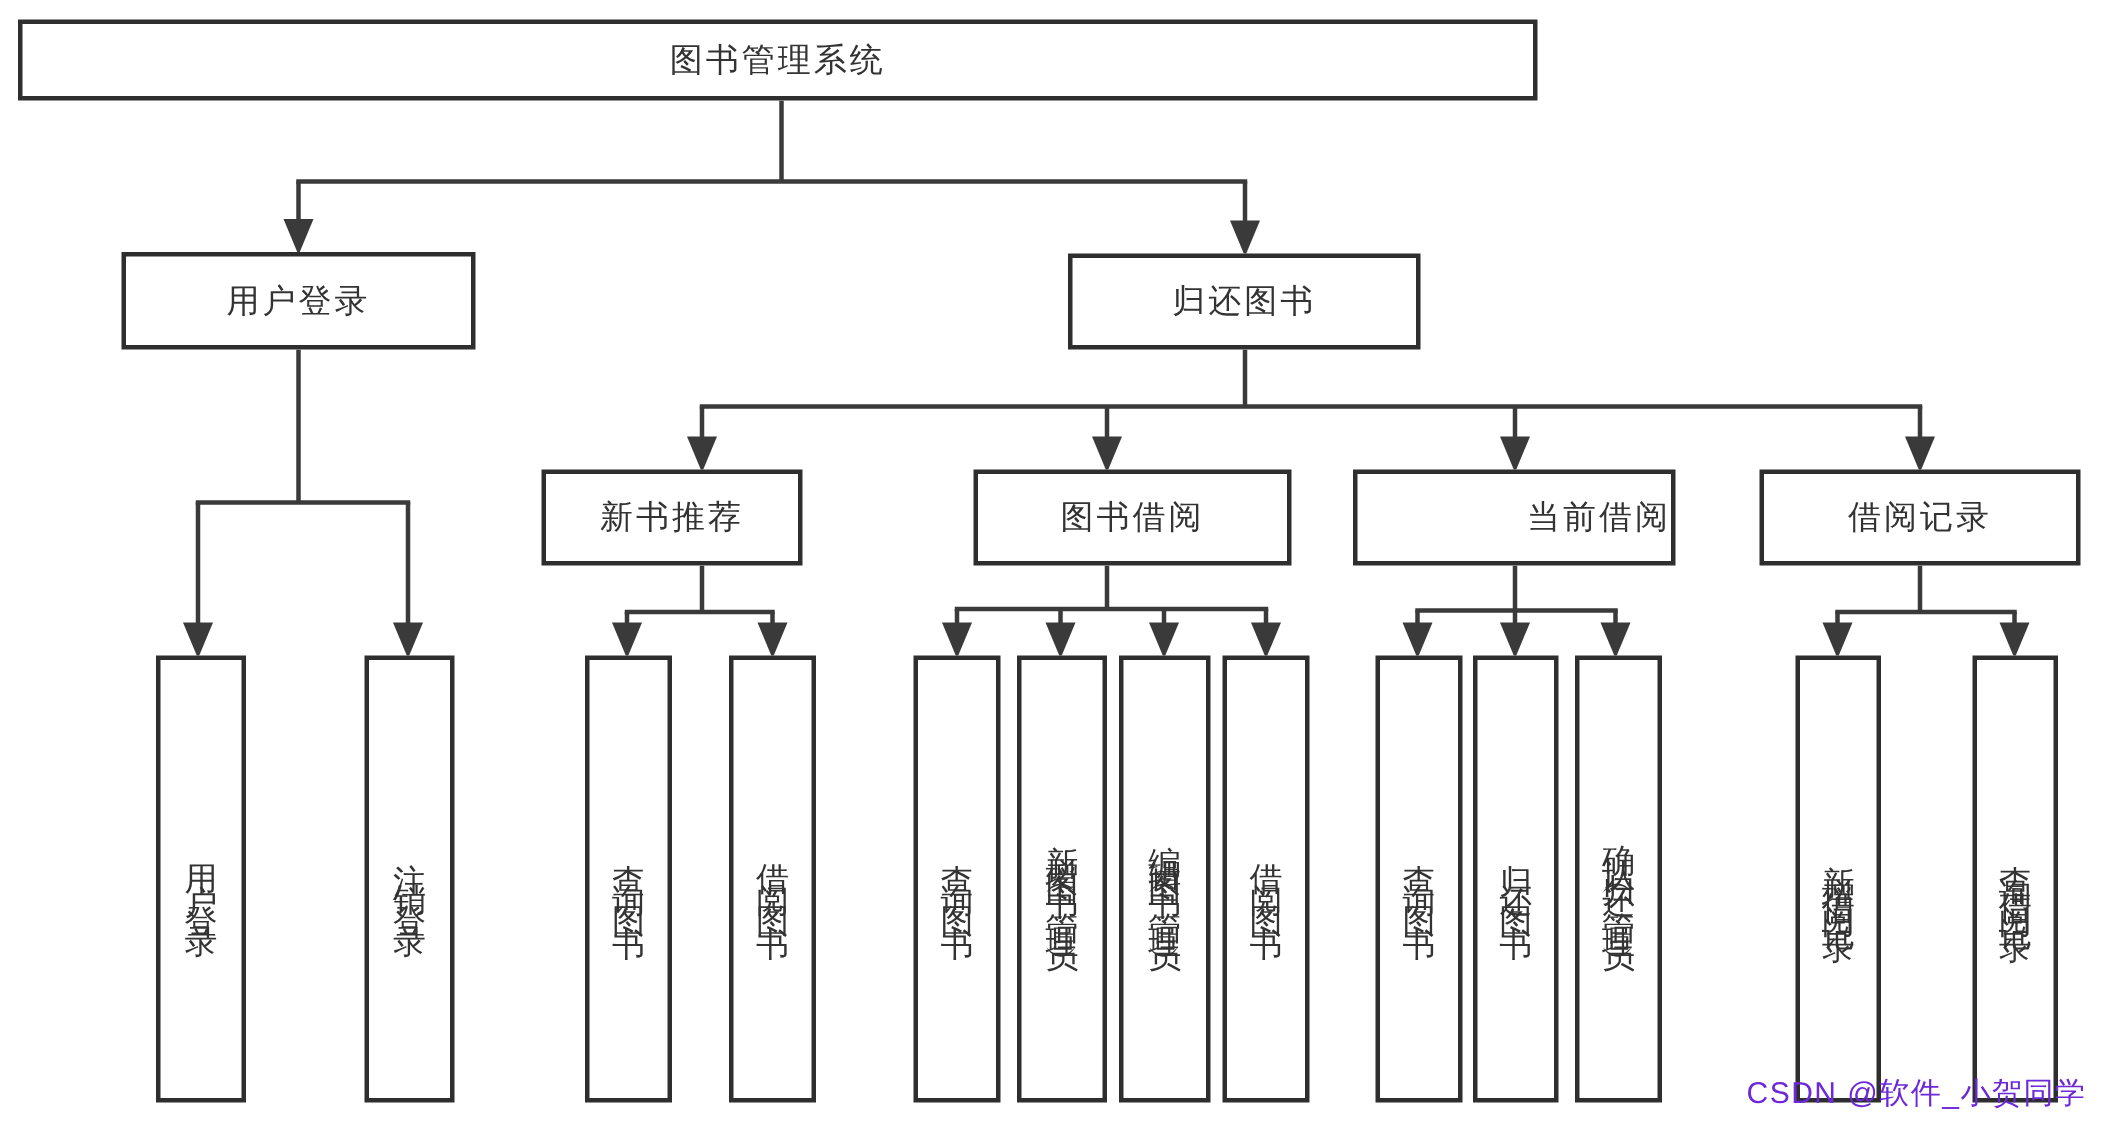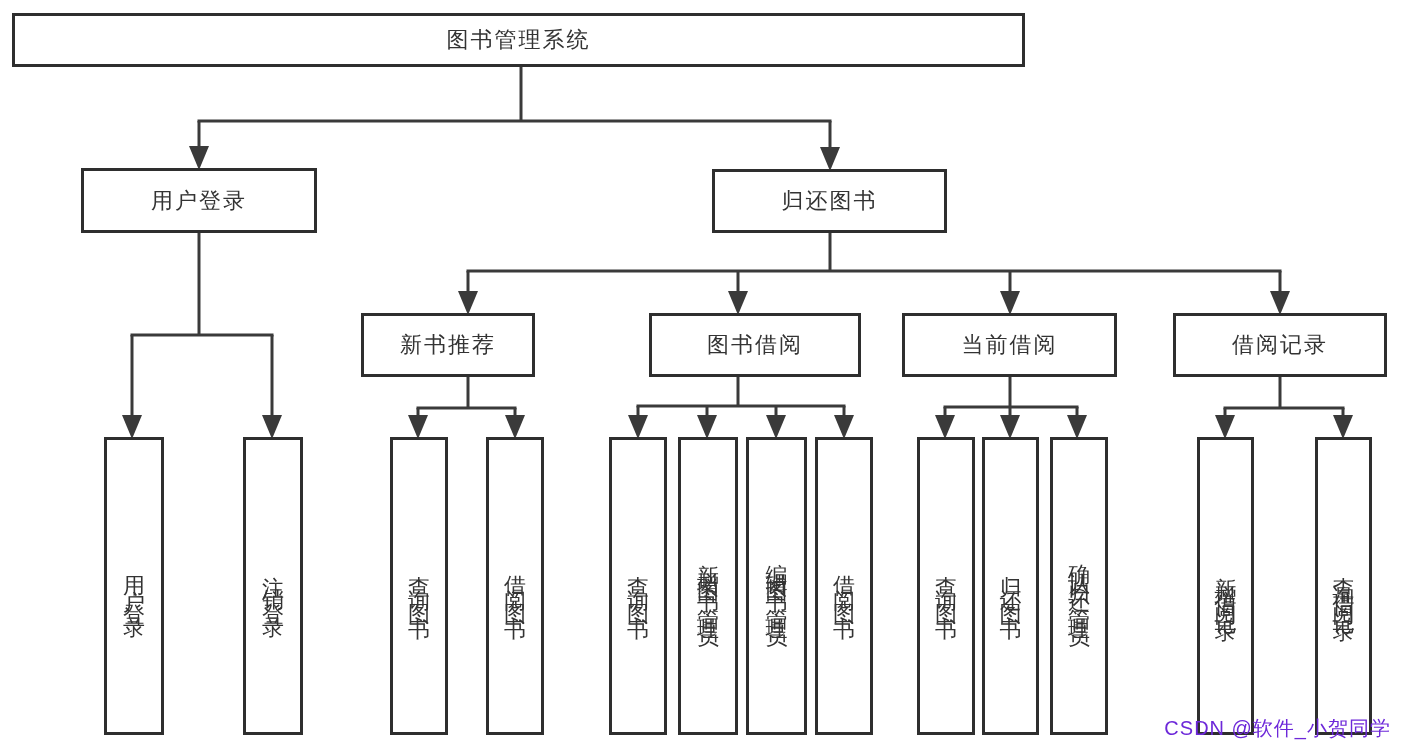--- a/index.html
+++ b/index.html
@@ -128,21 +128,21 @@
   <div class="node h-node" style="left:712px; top:169px; width:235px; height:64px;">
     <span>归还图书</span>
   </div>
 
   <div class="node h-node" style="left:361px; top:313px; width:174px; height:64px;">
     <span>新书推荐</span>
   </div>
   <div class="node h-node" style="left:632px; top:313px; width:212px; height:64px;margin-left:17px;">
     <span>图书借阅</span>
   </div>
-  <div class="node h-node" style="left:902px; top:313px; width:215px; height:64px;">
+  <div class="node h-node" style="left:902px; top:313px; width:215px; height:64px;justify-content:flex-end;">
     <span>当前借阅</span>
   </div>
   <div class="node h-node" style="left:1173px; top:313px; width:214px; height:64px;">
     <span>借阅记录</span>
   </div>
 
   <div class="node v-node v-short" style="left:104px; top:437px; width:60px; height:298px;">
     <span>用户登录</span>
   </div>
   <div class="node v-node v-short" style="left:243px; top:437px; width:60px; height:298px;">

